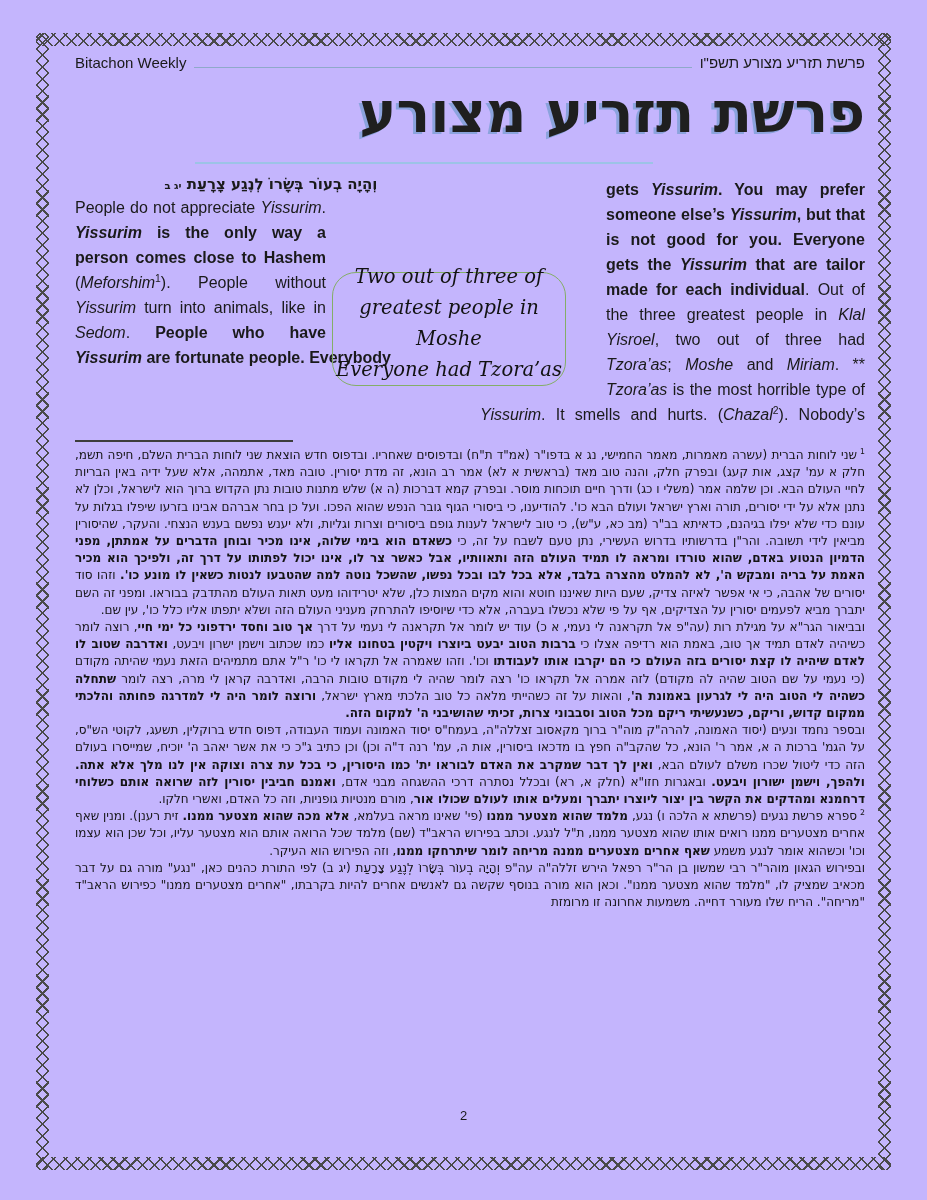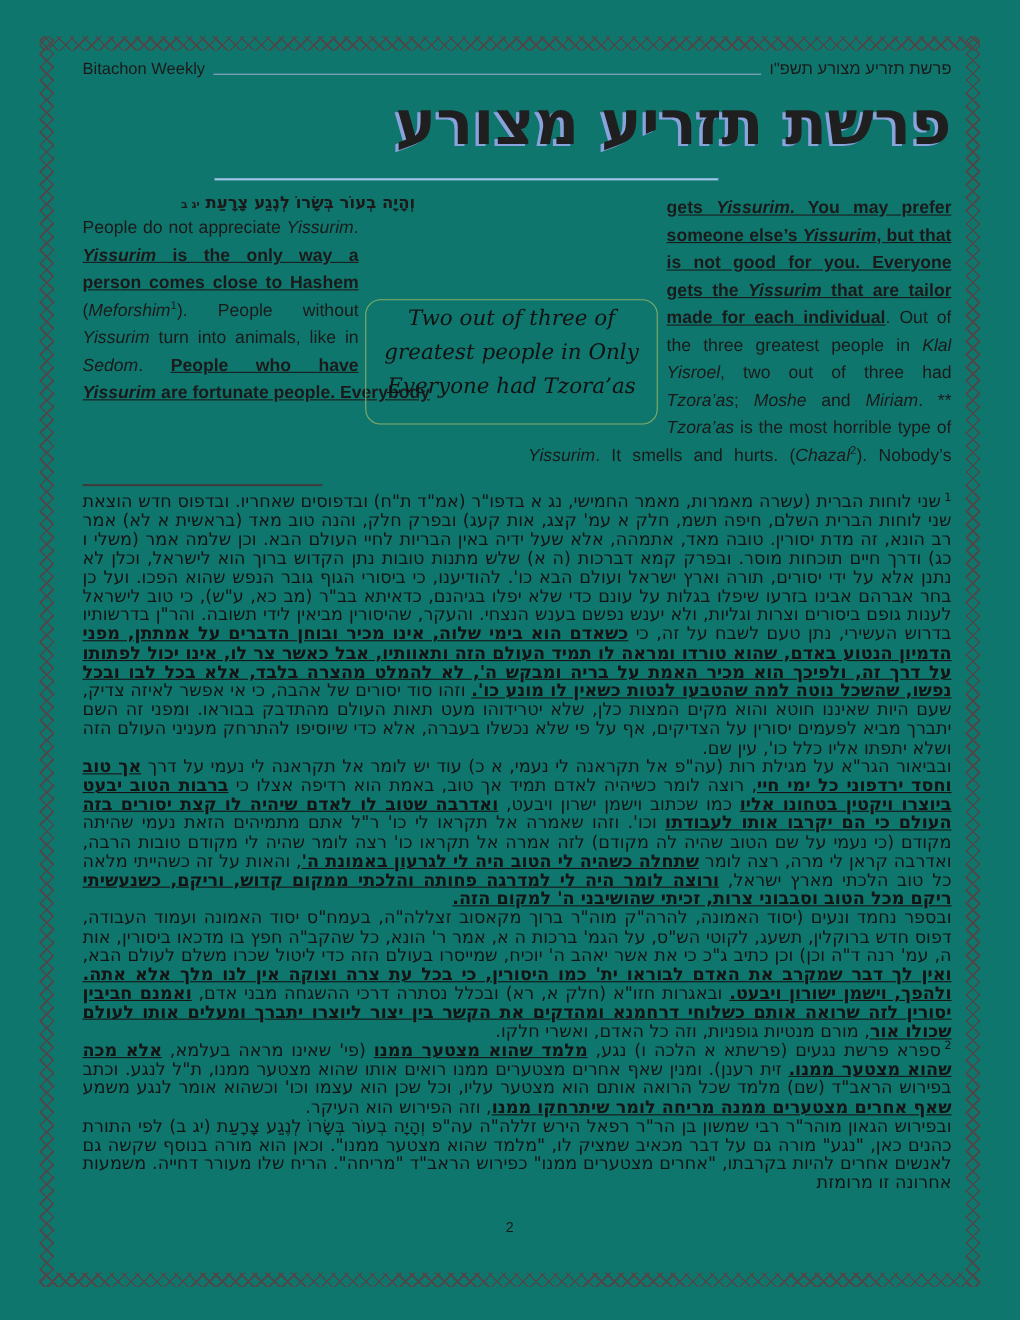--- a/index.html
+++ b/index.html
@@ -1,18 +1,18 @@
 <!DOCTYPE html>
 <html><head>
 <meta charset="utf-8">
 <style>
   html,body{margin:0;padding:0;background:#e8e8e8;}
   .page{
     position:relative;width:927px;height:1200px;margin:0 auto;
-    background:#0f766e;overflow:hidden;
+    background:#c4b5fd;overflow:hidden;
     font-family:"Liberation Sans","DejaVu Sans",sans-serif;color:#1a1a1a;
   }
   
   .bframe{
     position:absolute;
     background:
       repeating-linear-gradient(45deg, transparent 0 2.6px, #4a4a4a 2.6px 4.2px, transparent 4.2px 8.4px),
       repeating-linear-gradient(-45deg, transparent 0 2.6px, #4a4a4a 2.6px 4.2px, transparent 4.2px 8.4px);
   }
   .bf-top{left:36px;right:36px;top:33px;height:13px;}
@@ -38,37 +38,37 @@
   .columns{display:flex;gap:13px;margin-top:11px;height:252px;overflow:hidden;}
   .col-left{width:392px;}
   .col-right{width:385px;}
 
   .verse{text-align:center;font-weight:bold;font-size:15px;font-family:"DejaVu Sans",sans-serif;}
   .verse-ref{font-size:10px;font-weight:bold;}
   .sec-head{margin:2px 0 2px 0;text-align:center;font-size:17px;line-height:23px;font-weight:bold;}
   .body-par{margin:2px 0 0 0;font-size:16px;line-height:25px;text-align:justify;}
   .spacer-r{float:right;width:141px;height:120px;margin-top:26px;}
   .spacer-l{float:left;width:126px;height:120px;margin-top:90px;}
-  .b{font-weight:bold;text-decoration:underline;}
+  .b{font-weight:bold;}
   .i{font-style:italic;}
   sup{font-size:0.65em;line-height:0;}
 
   .pull-quote{
-    position:absolute;left:332px;top:272px;width:266px;height:114px;
-    border:1.5px solid #84ae67;border-radius:14px;box-sizing:border-box;
-    display:flex;align-items:flex-start;justify-content:center;
+    position:absolute;left:332px;top:272px;width:234px;height:114px;
+    border:1.5px solid #84ae67;border-radius:24px;box-sizing:border-box;
+    display:flex;align-items:flex-end;justify-content:center;
   }
   .pq-text{
     font-family:"DejaVu Serif",serif;font-style:italic;
     font-size:19.5px;line-height:31px;text-align:center;color:#121212;
   }
 
   .fn-sep{margin-top:13px;width:218px;border-top:2px solid #3d3d3d;}
   .footnotes{
-    margin-top:5px;font-size:16px;line-height:17.2px;text-align:justify;
+    margin-top:5px;font-size:12px;line-height:17.2px;text-align:justify;
     font-family:"DejaVu Sans",sans-serif;color:#141414;
   }
   .fn-par{margin:0;}
   .fn-marker{margin-left:3px;}
 
   .page-num{position:absolute;left:0;right:0;top:1108px;text-align:center;font-size:13px;}
 </style>
 </head>
 <body>
 
@@ -113,19 +113,19 @@
           <p class="fn-par"><sup class="fn-marker">2</sup><span>ספרא פרשת נגעים (פרשתא א הלכה ו) נגע, </span><span class="b">מלמד שהוא מצטער ממנו</span><span> (פי' שאינו מראה בעלמא, </span><span class="b">אלא מכה שהוא מצטער ממנו.</span><span> זית רענן). ומנין שאף אחרים מצטערים ממנו רואים אותו שהוא מצטער ממנו, ת"ל לנגע. וכתב בפירוש הראב"ד (שם) מלמד שכל הרואה אותם הוא מצטער עליו, וכל שכן הוא עצמו וכו' וכשהוא אומר לנגע משמע </span><span class="b">שאף אחרים מצטערים ממנה מריחה לומר שיתרחקו ממנו</span><span>, וזה הפירוש הוא העיקר.</span></p>
           <p class="fn-par"><span>ובפירוש הגאון מוהר"ר רבי שמשון בן הר"ר רפאל הירש זללה"ה עה"פ וְהָיָה בְעוֹר בְּשָׂרוֹ לְנֶגַע צָרָעַת (יג ב) לפי התורת כהנים כאן, "נגע" מורה גם על דבר מכאיב שמציק לו, "מלמד שהוא מצטער ממנו". וכאן הוא מורה בנוסף שקשה גם לאנשים אחרים להיות בקרבתו, "אחרים מצטערים ממנו" כפירוש הראב"ד "מריחה". הריח שלו מעורר דחייה. משמעות אחרונה זו מרומזת</span></p>
         </div>
     </div>
 
   </div>
 
   <div class="pull-quote">
     <div class="pq-text">
         <div>Two out of three of</div>
-        <div>greatest people in Only</div>
+        <div>greatest people in Moshe</div>
         <div>Everyone had Tzora’as</div>
       </div>
   </div>
 
   <div class="page-num">2</div>
 </div>
 
 </body></html>

